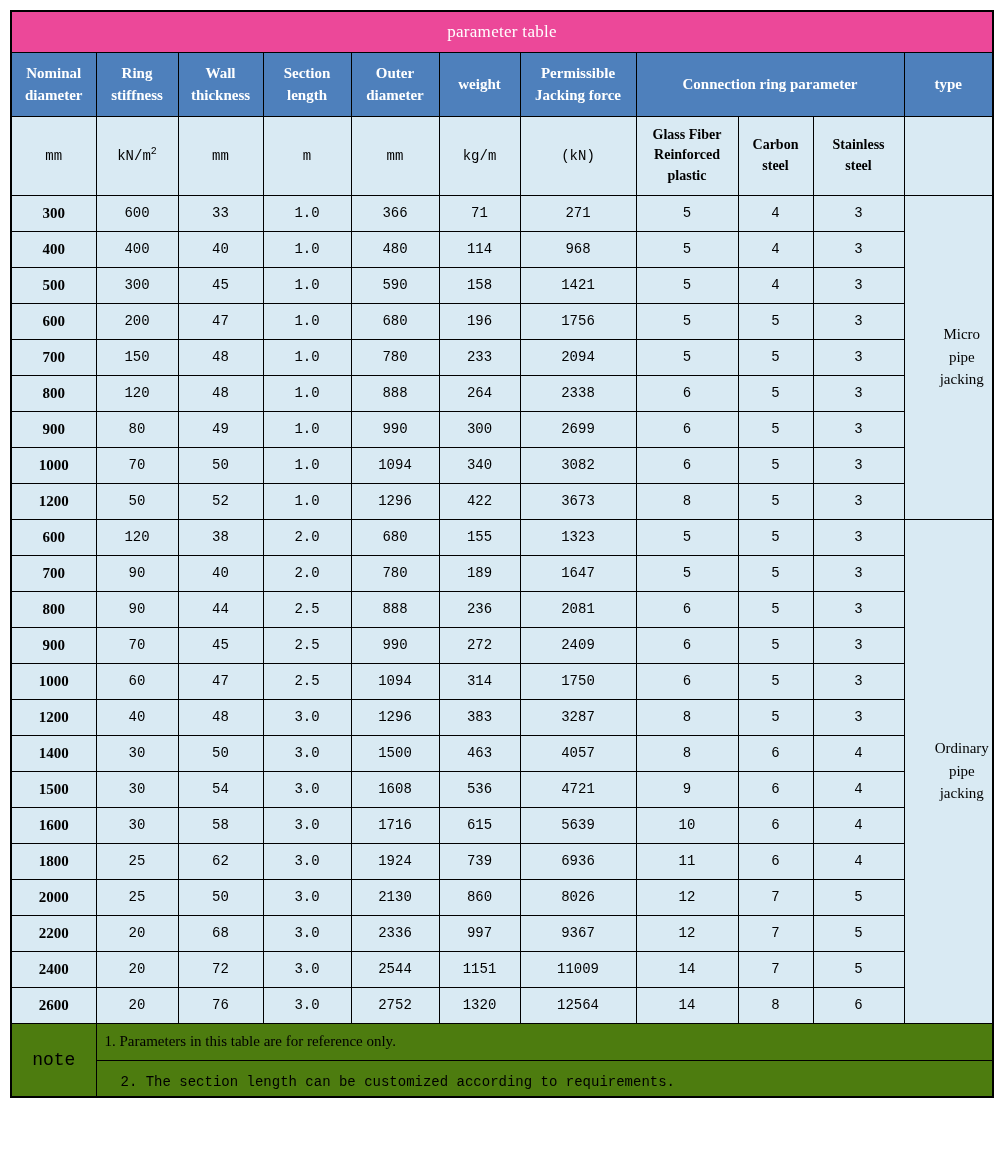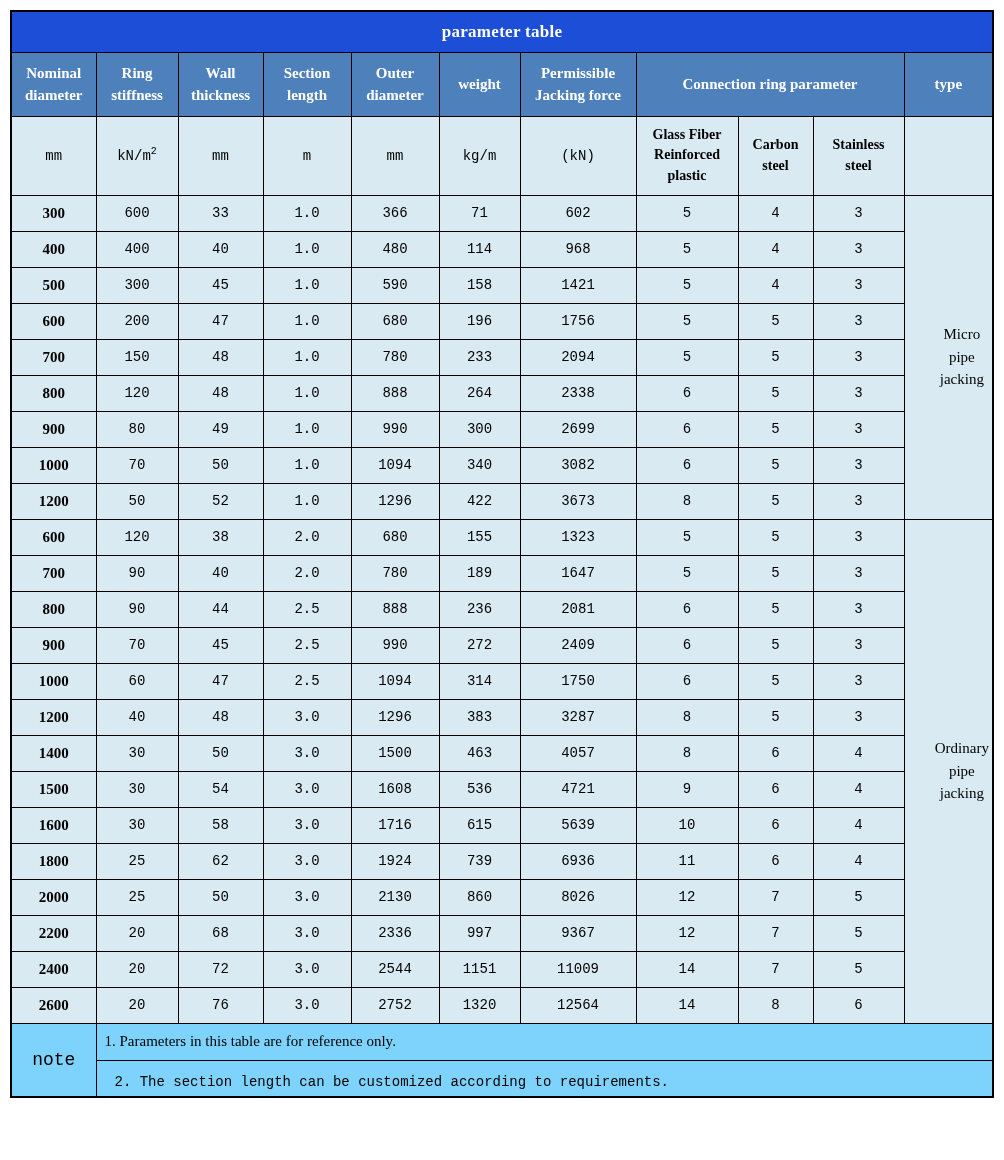--- a/index.html
+++ b/index.html
@@ -20,24 +20,24 @@
   }
   .param-table th, .param-table td {
     border: 1px solid #000;
     text-align: center;
     vertical-align: middle;
     padding: 0 2px;
     overflow: hidden;
     box-sizing: border-box;
   }
   tr.title-row th {
-    background: #1d4ed8;
+    background: #ec4899;
     color: #fff;
     font-size: 17px;
-    font-weight: bold;
+    font-weight: normal;
     height: 41px;
     letter-spacing: 0.3px;
   }
   tr.head-row th {
     background: #4E80BC;
     color: #fff;
     font-weight: bold;
     font-size: 15px;
     height: 64px;
     line-height: 1.5;
@@ -76,37 +76,37 @@
     font-weight: bold;
     font-size: 15px;
   }
   tbody.data-body td.type-cell {
     font-family: "Liberation Serif", serif;
     font-size: 15px;
     line-height: 1.5;
     padding-left: 29px;
   }
   tbody.note-body td {
-    background: #7dd3fc;
+    background: #4d7c0f;
     height: 37px;
     color: #000;
   }
   td.note-label {
     font-family: "Liberation Mono", "DejaVu Sans Mono", monospace;
     font-size: 18px;
   }
   td.note-text {
     text-align: left;
     padding-left: 8px;
     font-family: "Liberation Serif", serif;
     font-size: 15px;
   }
   td.note-text-mono {
     text-align: left;
-    padding-left: 18px;
+    padding-left: 24px;
     font-family: "Liberation Mono", "DejaVu Sans Mono", monospace;
     font-size: 14px;
     vertical-align: bottom;
     padding-bottom: 6px;
   }
 </style>
 </head>
 <body>
 
 <div class="table-wrap">
@@ -154,21 +154,21 @@
       </tr>
     </thead>
     <tbody class="data-body" id="data-body">
         <tr>
           <td class="first-col">300</td>
           <td class="data-cell">600</td>
           <td class="data-cell">33</td>
           <td class="data-cell">1.0</td>
           <td class="data-cell">366</td>
           <td class="data-cell">71</td>
-          <td class="data-cell">602</td>
+          <td class="data-cell">271</td>
           <td class="data-cell">5</td>
           <td class="data-cell">4</td>
           <td class="data-cell">3</td>
           <td rowspan="9" class="type-cell">Micro pipe jacking</td>
         </tr>
         <tr>
           <td class="first-col">400</td>
           <td class="data-cell">400</td>
           <td class="data-cell">40</td>
           <td class="data-cell">1.0</td>

